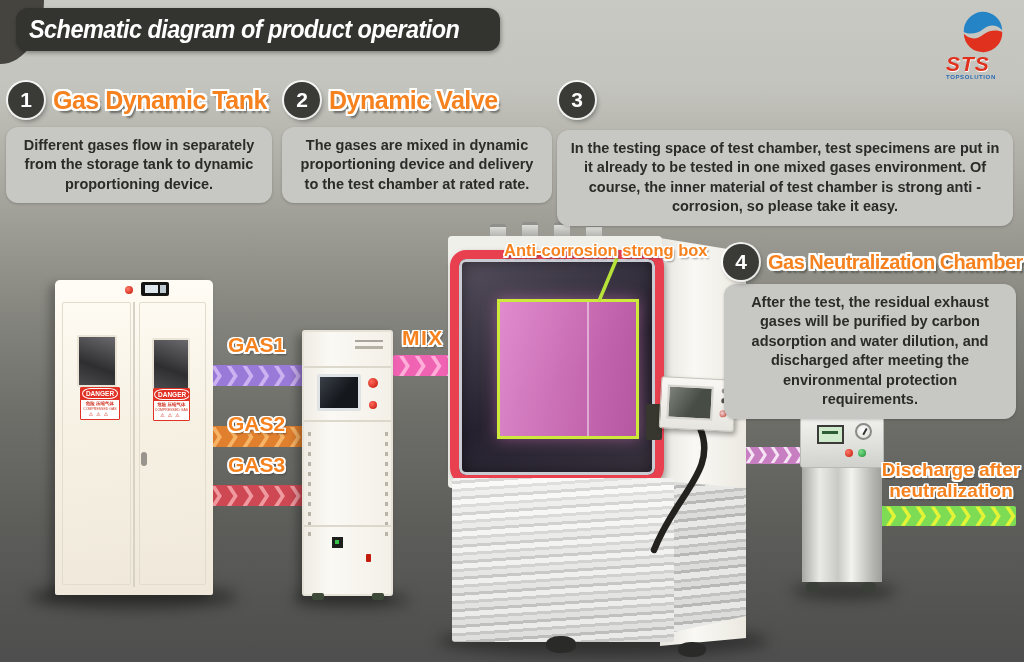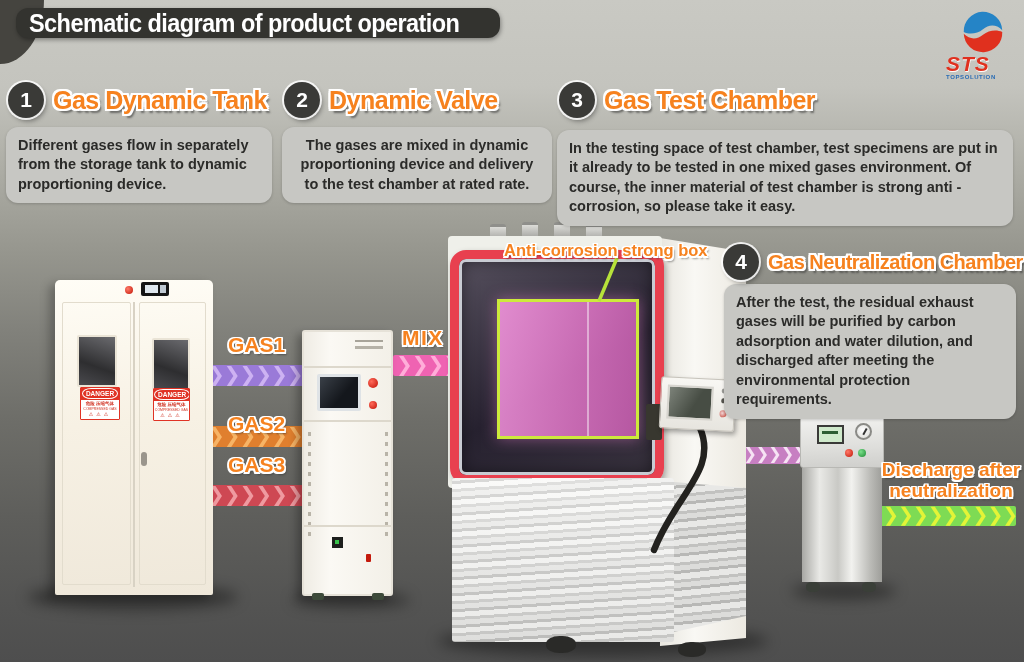--- a/index.html
+++ b/index.html
@@ -5,41 +5,41 @@
   * { box-sizing: border-box; margin: 0; padding: 0; }
   body { background: #6e6e6a; font-family: "Liberation Sans", "DejaVu Sans", sans-serif; }
   #canvas {
     position: relative; width: 1024px; height: 662px; overflow: hidden;
     font-family: "Liberation Sans", "DejaVu Sans", sans-serif;
     background: linear-gradient(180deg,#c9c9c3 0%,#c4c4be 13%,#aeaea6 25%,#96968e 38%,#81817b 50%,#6e6e69 63%,#5e5e5b 78%,#535352 92%,#4e4e4e 100%);
   }
   
   .corner { position:absolute; left:0; top:0; width:44px; height:64px; background:#45443f;
     border-bottom-right-radius:100% 100%; z-index:39; }
-  .title-badge { position:absolute; left:16px; top:8px; width:484px; height:30px; background:#33332f;
+  .title-badge { position:absolute; left:16px; top:8px; width:484px; height:43px; background:#33332f;
     border-radius:12px; display:flex; align-items:center; padding-left:13px; z-index:40;
-    box-shadow:1px 2px 4px rgba(0,0,0,.35); }
+    box-shadow:1px 2px 4px rgba(0,0,0,.35);font-style:italic; }
   .title-badge span { color:#fff; font-size:25px; font-weight:800; letter-spacing:-0.6px;
     transform:scaleX(.94); transform-origin:left center; white-space:nowrap; }
   .logo { position:absolute; left:946px; top:10px; width:74px; text-align:left; z-index:40; }
   .logo svg { width:44px; height:44px; display:block; margin:0 auto; }
   .logo-name { color:#e0301e; font-weight:800; font-style:italic; font-size:21px; line-height:20px;
     letter-spacing:1px; text-shadow:.5px .5px 0 #fff; }
   .logo-sub { color:#2a6cb4; font-size:6px; font-weight:700; letter-spacing:.6px; }
   
   .step-head { position:absolute; z-index:30; display:flex; align-items:center; gap:9px; }
   .step-num { width:36px; height:36px; border-radius:50%; background:#3a3a37; color:#fff;
     font-size:21px; font-weight:800; display:flex; align-items:center; justify-content:center;
     box-shadow:0 0 0 2px rgba(255,255,255,.85), 2px 3px 5px rgba(0,0,0,.4); flex:0 0 auto; }
   .step-title { font-size:25px; font-weight:800; color:#f6821f; letter-spacing:-.5px; white-space:nowrap;
     text-shadow:-2px -2px 0 #fff,-2px 2px 0 #fff,2px -2px 0 #fff,2px 2px 0 #fff,-2px 0 0 #fff,2px 0 0 #fff,0 -2px 0 #fff,0 2px 0 #fff,3px 4px 2px rgba(40,40,40,.55); }
   #head1{left:8px;top:82px} #head2{left:284px;top:82px} #head3{left:559px;top:82px} #head4{left:723px;top:244px}
   #head4 .step-title{font-size:20px}
   .note { position:absolute; background:#c7c7c3; border-radius:12px; color:#2b2b29; font-weight:700;
-    font-size:14.5px; line-height:1.34; padding:9px 12px; z-index:25; box-shadow:0 1px 3px rgba(0,0,0,.18); }
+    font-size:14.5px; line-height:1.34; padding:9px 12px; z-index:25; box-shadow:0 1px 3px rgba(0,0,0,.18);text-align:center; }
   #note1{left:6px;top:127px;width:266px;} #note2{left:282px;top:127px;width:270px;text-align:center}
   #note3{left:557px;top:130px;width:456px} #note4{left:724px;top:284px;width:292px}
   
   .band { position:absolute; display:flex; align-items:center; overflow:hidden; z-index:5;
     line-height:1; font-weight:bold; font-size:20px; letter-spacing:-1px; border-radius:2px; padding-left:3px; }
   .band span{ display:block; margin-top:-3px; white-space:nowrap; }
   #band-gas1{left:205px;top:365px;width:100px;height:21px;background:#9a7ad8;color:#cdb2f2}
   #band-gas2{left:205px;top:426px;width:100px;height:21px;background:#e07f2e;color:#f7b466}
   #band-gas3{left:205px;top:485px;width:100px;height:21px;background:#ce4853;color:#ef9aa0}
   #band-mix{left:393px;top:355px;width:117px;height:21px;background:#ef63b2;color:#ffadd9}
@@ -158,21 +158,20 @@
   <div class="step-head" id="head1">
     <div class="step-num">1</div>
     <div class="step-title">Gas Dynamic Tank</div>
   </div>
   <div class="step-head" id="head2">
     <div class="step-num">2</div>
     <div class="step-title">Dynamic Valve</div>
   </div>
   <div class="step-head" id="head3">
     <div class="step-num">3</div>
-    <div class="step-title">Gas Test Chamber</div>
   </div>
   <div class="step-head" id="head4">
     <div class="step-num">4</div>
     <div class="step-title">Gas Neutralization Chamber</div>
   </div>
 
   <div class="note" id="note1">Different gases flow in separately from the storage tank to dynamic proportioning device.</div>
   <div class="note" id="note2">The gases are mixed in dynamic proportioning device and delivery to the test chamber at rated rate.</div>
   <div class="note" id="note3">In the testing space of test chamber, test specimens are put in it  already to be tested in one mixed gases environment. Of course, the inner material of test chamber is strong anti -corrosion, so please take it easy.</div>
   <div class="note" id="note4">After the test, the residual exhaust gases will be purified by carbon adsorption and water dilution, and discharged after meeting the environmental protection requirements.</div>

